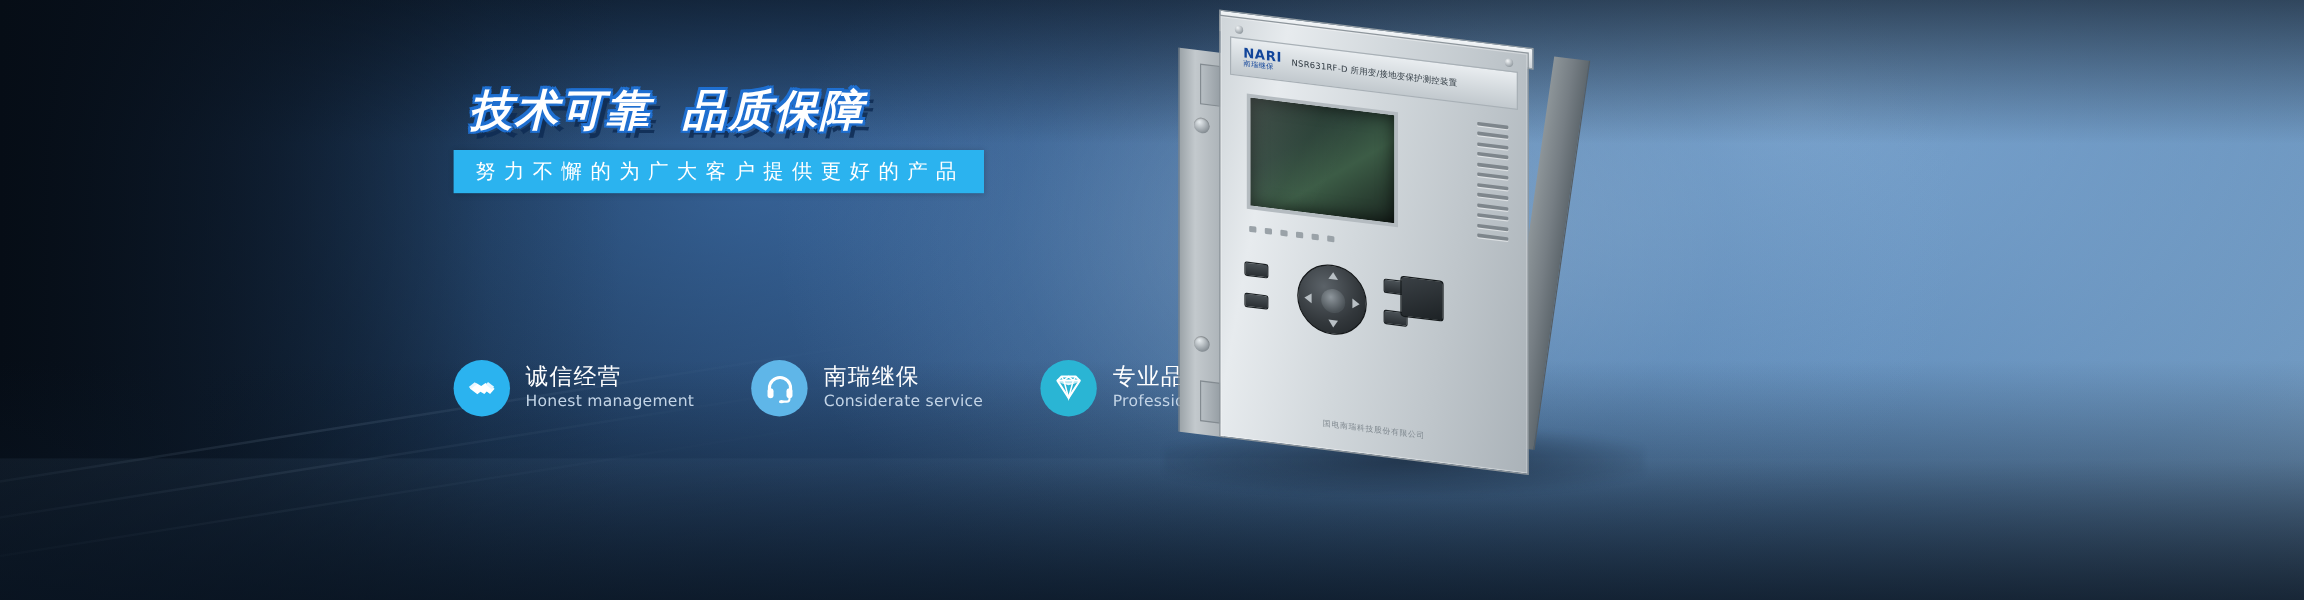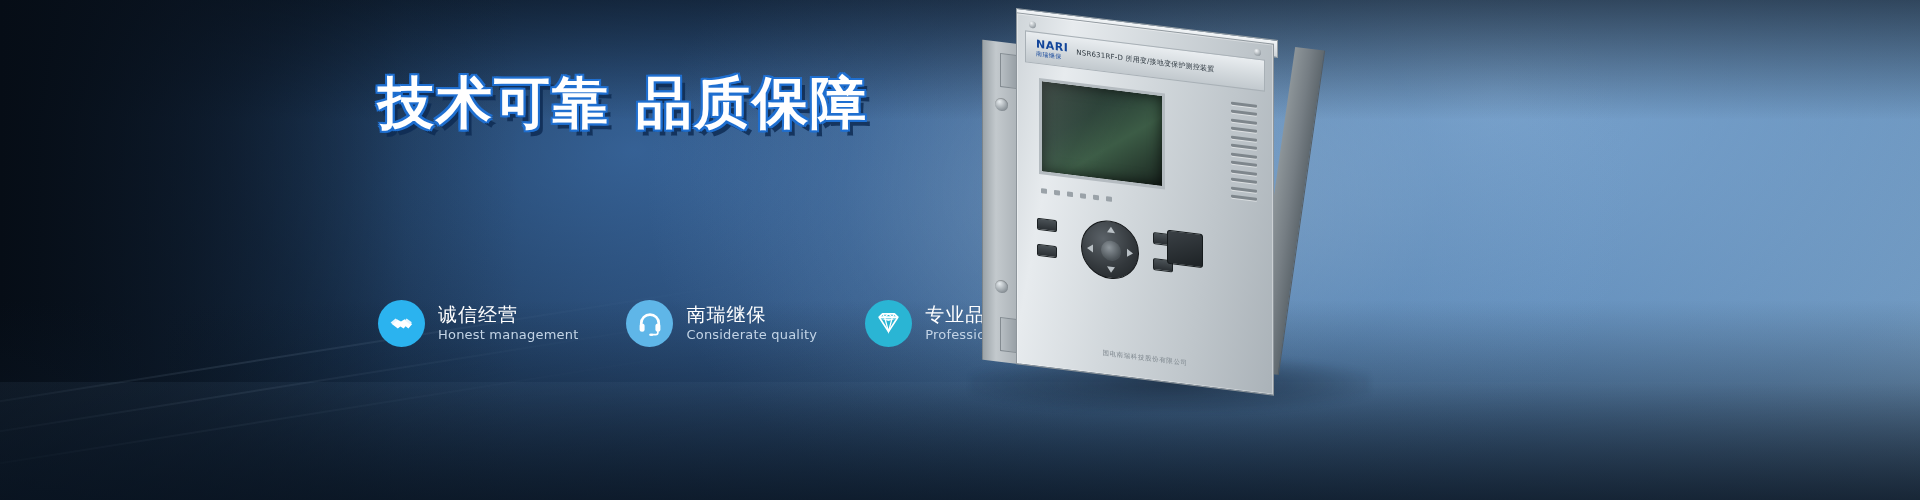--- a/index.html
+++ b/index.html
@@ -49,29 +49,30 @@
   .floor{
     position:absolute; left:0; bottom:0; width:100%; height:118px;
     background:linear-gradient(180deg, rgba(120,160,200,0.10) 0%, rgba(18,34,54,0.55) 100%);
   }
 
   
   .copy{ position:absolute; left:378px; top:74px; width:520px; }
 
   .headline{
     font-family:"DejaVu Sans","Liberation Sans",sans-serif;
-    font-size:56px; font-weight:700; 
+    font-size:36px; font-weight:700; font-style:italic;
     letter-spacing:2px; color:#ffffff; line-height:1.04;
     white-space:nowrap;
     text-shadow:
       -2px 0 0 #1f6fd0,  2px 0 0 #1f6fd0,
        0 -2px 0 #1f6fd0,  0 2px 0 #1f6fd0,
       -2px -2px 0 #1f6fd0, 2px -2px 0 #1f6fd0,
       -2px 2px 0 #1f6fd0,  2px 2px 0 #1f6fd0,
        5px 6px 0 rgba(14,44,84,0.85);
+    margin-left: 13px;
   }
   .headline .gap{ display:inline-block; width:26px; }
 
   .ribbon{
     margin-top:14px;
     display:inline-block;
     background:#2bb3ef;
     color:#ffffff;
     font-size:17px;
     letter-spacing:7px;
@@ -255,20 +256,21 @@
       <span></span>
       <span></span>
   </div>
 
   <div class="copy">
 
     <div class="headline">
       <span>技术可靠</span><span class="gap"></span><span>品质保障</span>
     </div>
 
+    <div class="ribbon">努力不懈的为广大客户提供更好的产品</div>
 
   </div>
 
   <div class="features">
 
     <div class="feature">
       <div class="f-icon" style="background:#2bb3ef">
         <svg width="26" height="26" viewBox="0 0 26 26" aria-hidden="true">
           <path d="M2.5 12.8 L8.2 8.4 L12 10.6 L15.6 8.2 L23.2 13.0 L19.4 17.4 L16.6 15.2 L14.6 17.4 L11.4 15.4 L8.8 17.6 Z" fill="#ffffff"></path>
           <path d="M1.6 11.4 L6.6 7.6 L8.6 9.0 L3.6 12.9 Z" fill="#e8f6ff"></path>
@@ -286,21 +288,21 @@
         <svg width="26" height="26" viewBox="0 0 26 26" aria-hidden="true">
           <path d="M4.2 14.6 V12.4 a8.8 8.8 0 0 1 17.6 0 v2.2" fill="none" stroke="#ffffff" stroke-width="2.6" stroke-linecap="round"></path>
           <rect x="2.6" y="12.6" width="5" height="8.2" rx="2.5" fill="#ffffff"></rect>
           <rect x="18.4" y="12.6" width="5" height="8.2" rx="2.5" fill="#ffffff"></rect>
           <path d="M20.9 20.4 v1.1 a2.2 2.2 0 0 1 -2.2 2.2 h-3.1" fill="none" stroke="#ffffff" stroke-width="1.7" stroke-linecap="round"></path>
           <ellipse cx="14.2" cy="23.7" rx="2.1" ry="1.3" fill="#ffffff"></ellipse>
         </svg>
       </div>
       <div class="f-text">
         <div class="f-cn">南瑞继保</div>
-        <div class="f-en">Considerate quality</div>
+        <div class="f-en">Considerate service</div>
       </div>
     </div>
 
     <div class="feature">
       <div class="f-icon" style="background:#2ab5d4">
         <svg width="27" height="25" viewBox="0 0 27 25" aria-hidden="true">
           <path d="M4.2 6.2 H22.8 L13.5 20.6 Z" fill="none" stroke="#ffffff" stroke-width="1.7" stroke-linejoin="round"></path>
           <path d="M4.2 6.2 L7.6 2.8 H19.4 L22.8 6.2" fill="none" stroke="#ffffff" stroke-width="1.7" stroke-linejoin="round"></path>
           <path d="M7.6 2.8 L9.6 6.2 L13.5 2.8 L17.4 6.2 L19.4 2.8" fill="none" stroke="#ffffff" stroke-width="1.3"></path>
           <path d="M9.6 6.2 L13.5 20.6 L17.4 6.2" fill="none" stroke="#ffffff" stroke-width="1.3"></path>

